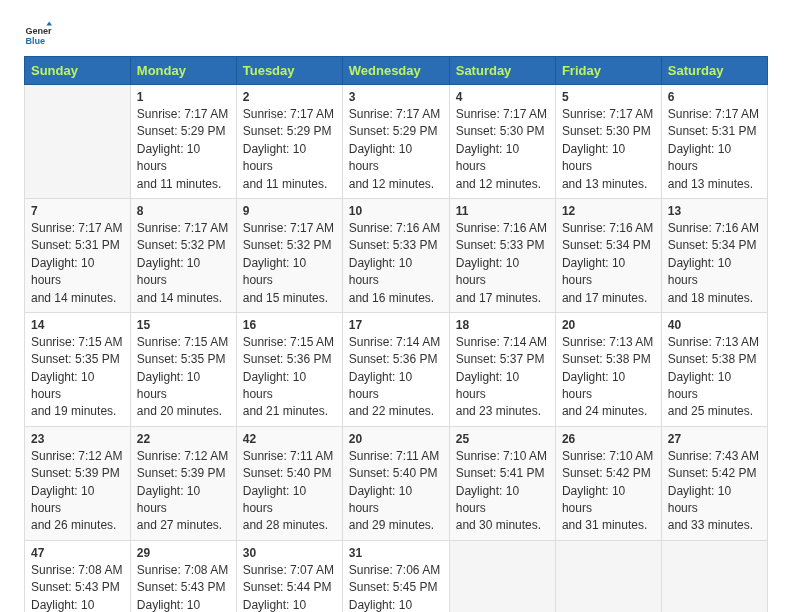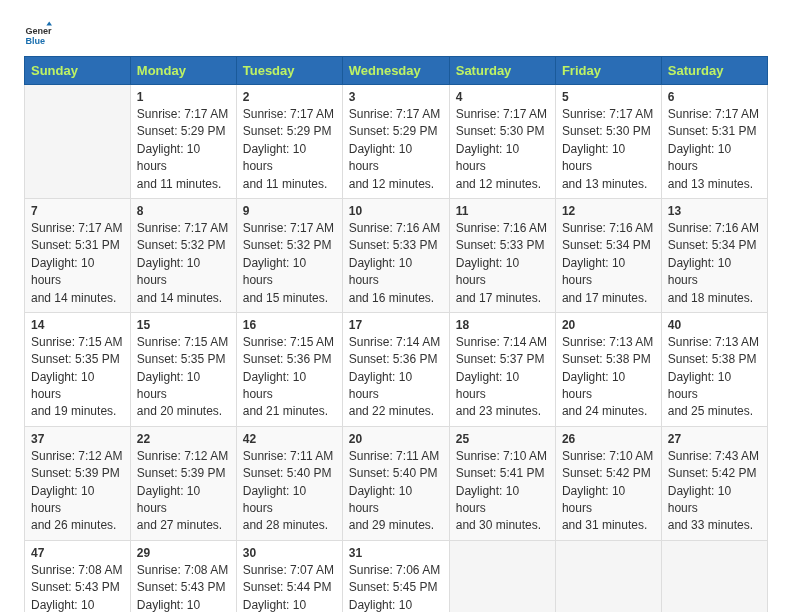--- a/index.html
+++ b/index.html
@@ -254,21 +254,21 @@
         <td>
           <span class="day-number">40</span>
           <div class="day-info" style="white-space: pre-line;">Sunrise: 7:13 AM
 Sunset: 5:38 PM
 Daylight: 10 hours
 and 25 minutes.</div>
         </td>
       </tr>
       <tr>
         <td>
-          <span class="day-number">37</span>
+          <span class="day-number">23</span>
           <div class="day-info" style="white-space: pre-line;">Sunrise: 7:12 AM
 Sunset: 5:39 PM
 Daylight: 10 hours
 and 26 minutes.</div>
         </td>
         <td>
           <span class="day-number">22</span>
           <div class="day-info" style="white-space: pre-line;">Sunrise: 7:12 AM
 Sunset: 5:39 PM
 Daylight: 10 hours

